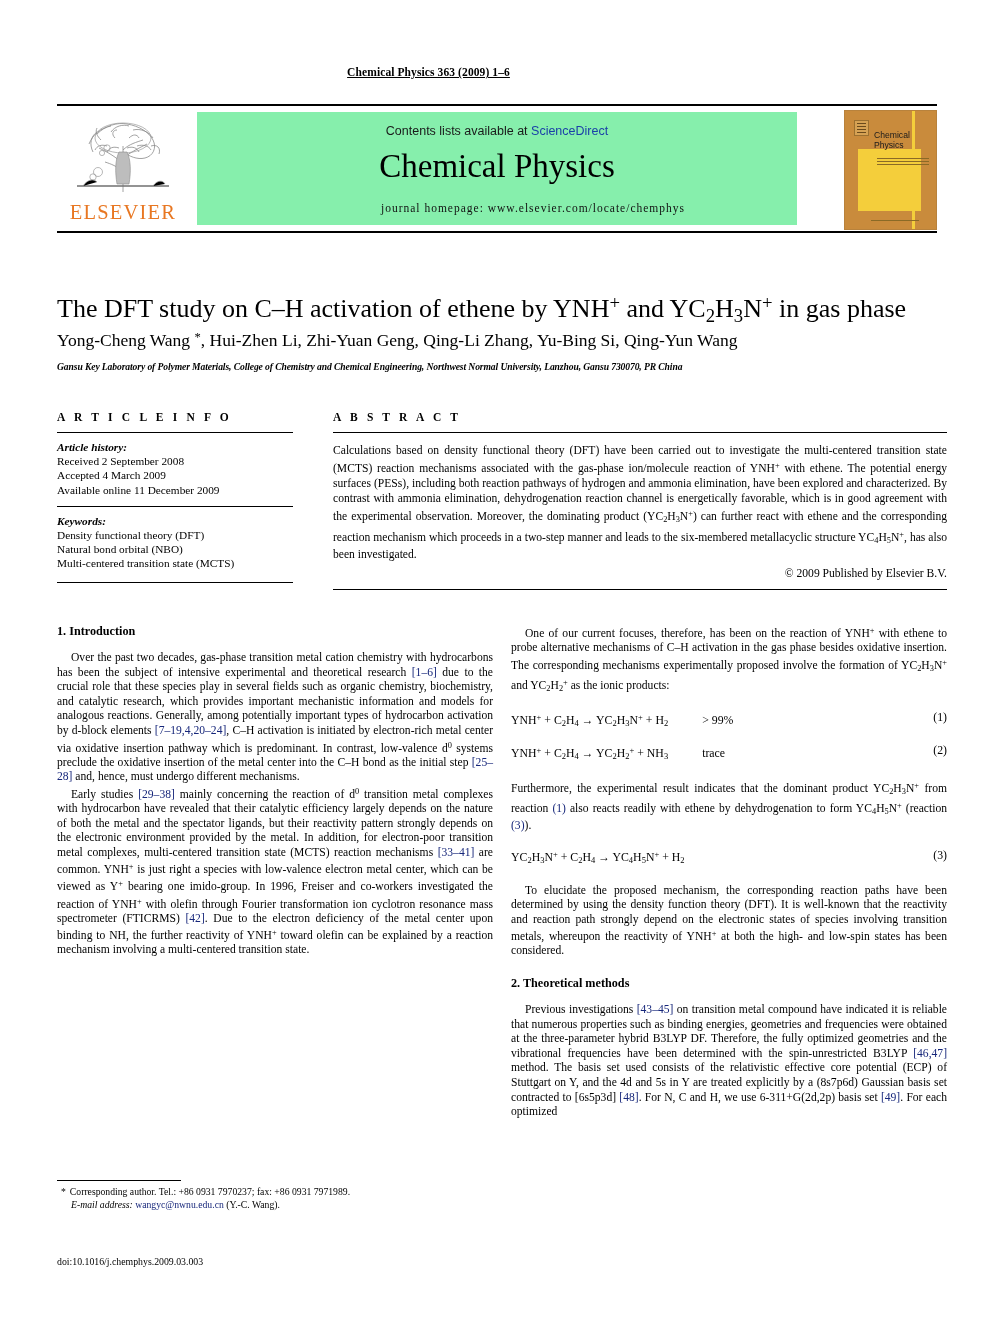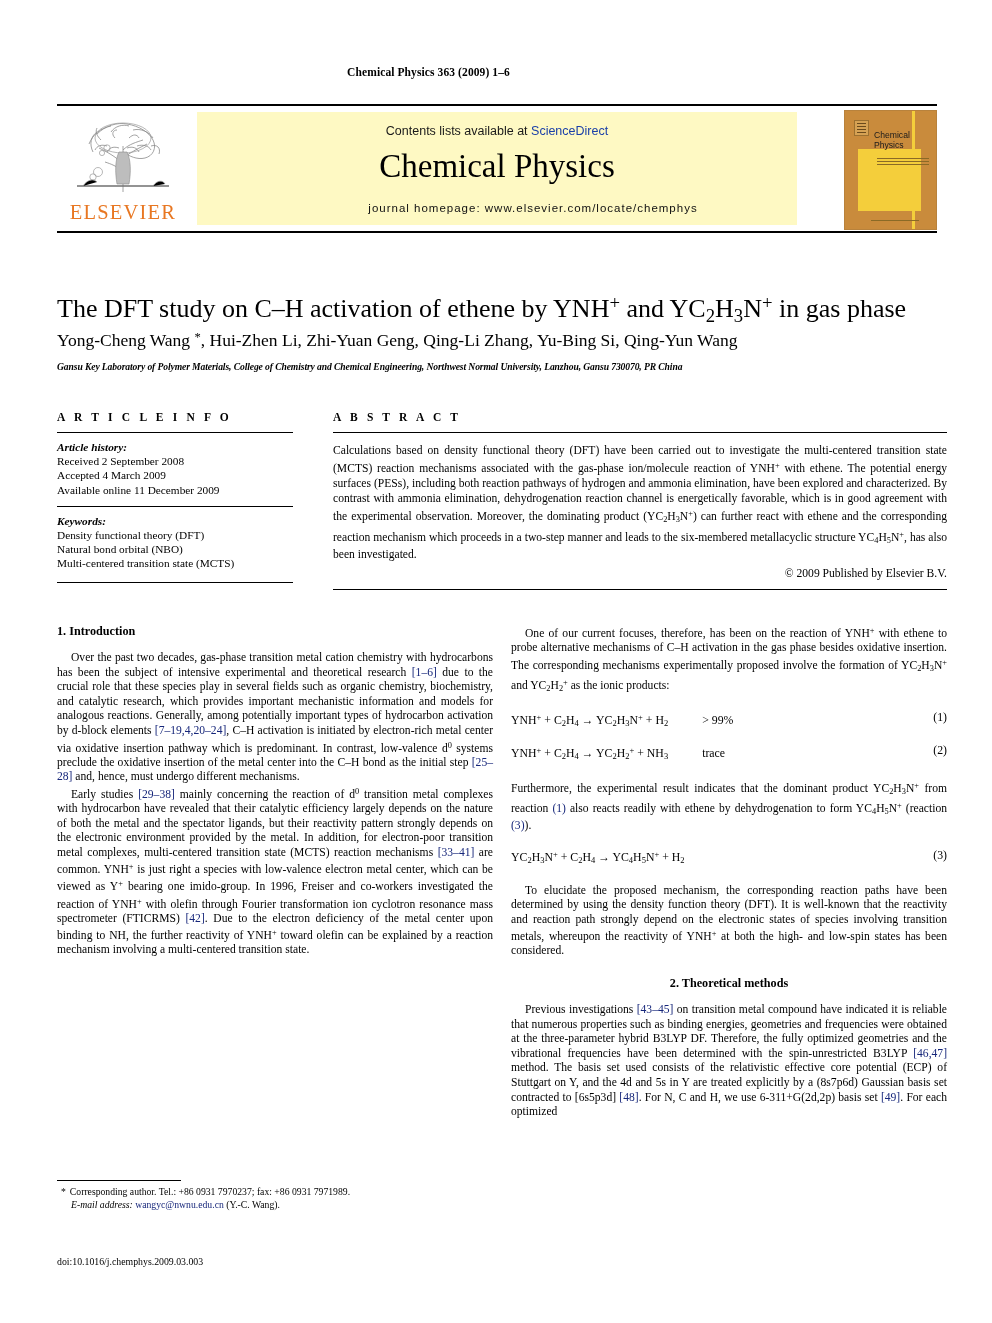--- a/index.html
+++ b/index.html
@@ -23,20 +23,21 @@
   
   .running-head {
     position: absolute;
     top: 66px;
     left: 0;
     width: 857px;
     text-align: center;
     font-size: 11.5px;
     font-weight: bold;
     letter-spacing: 0.1px;
+    text-decoration: underline;
   }
 
   
   .masthead {
     position: absolute;
     top: 104px;
     left: 57px;
     width: 880px;
     height: 128px;
   }
@@ -77,21 +78,21 @@
     font-family: "Liberation Serif", serif;
     font-size: 20.5px;
     letter-spacing: 1.2px;
   }
   .journal-band {
     position: absolute;
     top: 8px;
     left: 140px;
     width: 600px;
     height: 113px;
-    background: #fef9c3;
+    background: #86efac;
   }
   .contents-line {
     position: absolute;
     top: 12px;
     left: 0;
     width: 600px;
     text-align: center;
     font-family: "Liberation Sans", sans-serif;
     font-size: 12.5px;
     color: #1a1a1a;
@@ -108,21 +109,21 @@
     font-family: "Liberation Serif", serif;
     font-size: 33px;
     color: #000;
   }
   .journal-homepage {
     position: absolute;
     top: 90px;
     left: 0;
     width: 672px;
     text-align: center;
-    font-family: Liberation Sans, sans-serif;
+    font-family: Liberation Serif, serif;
     font-size: 11.5px;
     letter-spacing: 1.0px;
     color: #111;
   }
   .cover-thumb {
     position: absolute;
     top: 6px;
     left: 787px;
     width: 93px;
     height: 120px;
@@ -473,21 +474,21 @@
 
     <div class="eqblock">
       <div class="eqrow">
         <span>YC<sub>2</sub>H<sub>3</sub>N<sup>+</sup> + C<sub>2</sub>H<sub>4</sub> → YC<sub>4</sub>H<sub>5</sub>N<sup>+</sup> + H<sub>2</sub></span>
         <span class="eqnum">(3)</span>
       </div>
     </div>
 
     <p>To elucidate the proposed mechanism, the corresponding reaction paths have been determined by using the density function theory (DFT). It is well-known that the reactivity and reaction path strongly depend on the electronic states of species involving transition metals, whereupon the reactivity of YNH<sup>+</sup> at both the high- and low-spin states has been considered.</p>
 
-    <h2 class="spaced" style="margin-top:17px;text-align:center;">2. Theoretical methods</h2>
+    <h2 class="spaced" style="margin-top:17px;">2. Theoretical methods</h2>
     <p>Previous investigations <span class="ref">[43–45]</span> on transition metal compound have indicated it is reliable that numerous properties such as binding energies, geometries and frequencies were obtained at the three-parameter hybrid B3LYP DF. Therefore, the fully optimized geometries and the vibrational frequencies have been determined with the spin-unrestricted B3LYP <span class="ref">[46,47]</span> method. The basis set used consists of the relativistic effective core potential (ECP) of Stuttgart on Y, and the 4d and 5s in Y are treated explicitly by a (8s7p6d) Gaussian basis set contracted to [6s5p3d] <span class="ref">[48]</span>. For N, C and H, we use 6-311+G(2d,2p) basis set <span class="ref">[49]</span>. For each optimized</p>
   </div>
 
   <div class="footnote">
     <div class="footnote-rule"></div>
     <div class="fn-line"><span class="star">*</span><span>Corresponding author. Tel.: +86 0931 7970237; fax: +86 0931 7971989.</span></div>
     <div class="fn-line" style="text-indent:0;"><span class="email-lab">E-mail address:</span> <span class="mail">wangyc@nwnu.edu.cn</span> <span>(Y.-C. Wang).</span></div>
   </div>
 
   <div class="page-footer">

